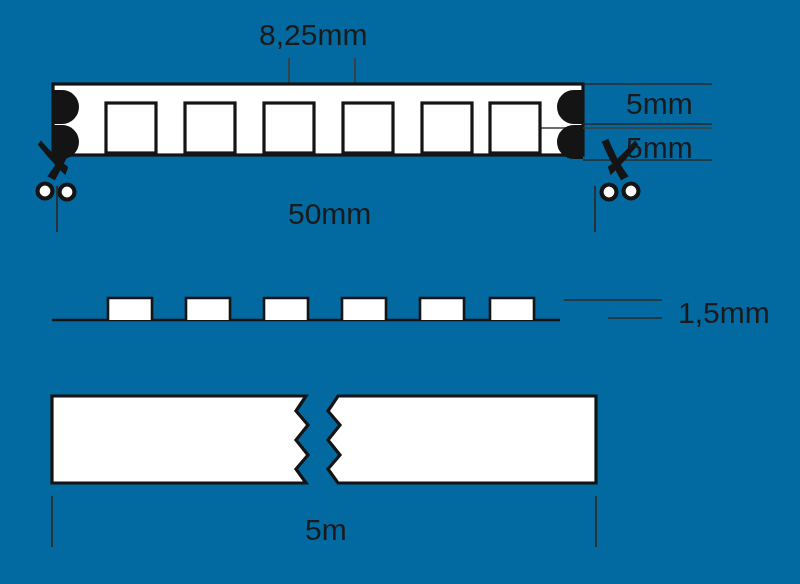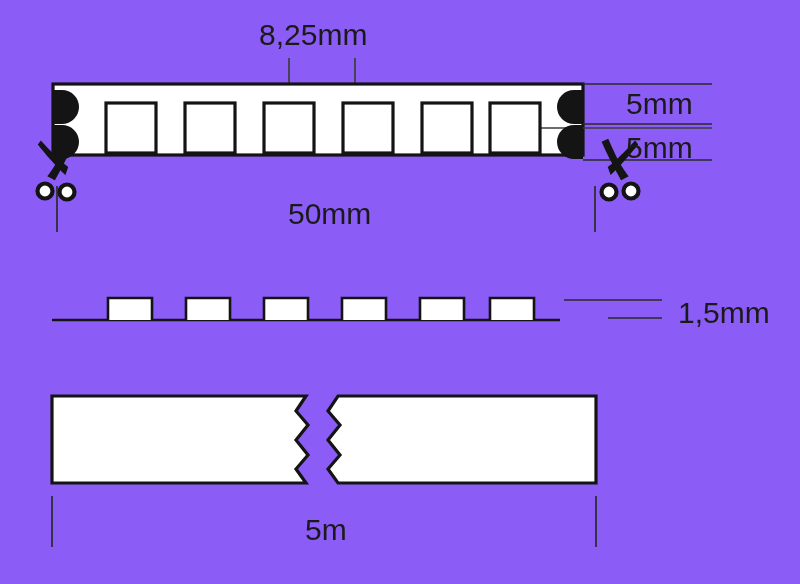--- a/index.html
+++ b/index.html
@@ -11,21 +11,21 @@
   body {
     width: 800px;
     height: 584px;
     font-family: "Liberation Sans", sans-serif;
     overflow: hidden;
   }
   #drawing-root {
     position: relative;
     width: 800px;
     height: 584px;
-    background: #8b5cf6;
+    background: #0369a1;
   }
   svg.drawing {
     display: block;
     width: 800px;
     height: 584px;
   }
   .dim-text {
     font-family: "Liberation Sans", sans-serif;
     fill: #1a1a1a;
     font-size: 30px;

